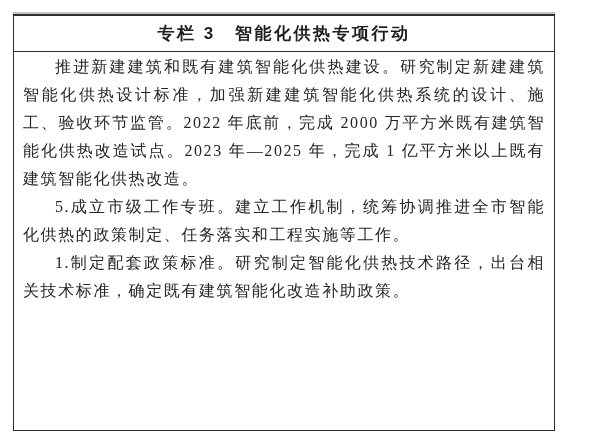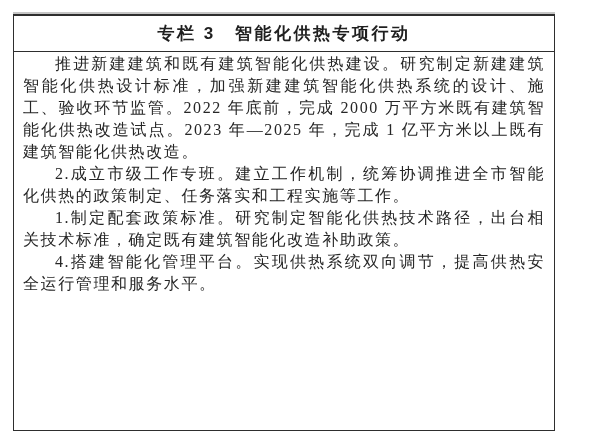--- a/index.html
+++ b/index.html
@@ -41,33 +41,32 @@
     white-space: pre;
   }
   .panel-body {
     box-sizing: border-box;
     padding: 1px 9px 0 9px;
     color: #262626;
   }
   .panel-body p {
     margin: 0;
     font-size: 16px;
-    line-height: 22px;
+    line-height: 28px;
     letter-spacing: 1.6px;
     text-indent: 2em;
     text-align: justify;
     text-justify: inter-character;
   }
 </style>
 </head>
 <body>
 
 <div class="panel">
   <div class="panel-header">
     <span>专栏 3　智能化供热专项行动</span>
   </div>
   <div class="panel-body">
     <p>推进新建建筑和既有建筑智能化供热建设。研究制定新建建筑智能化供热设计标准，加强新建建筑智能化供热系统的设计、施工、验收环节监管。2022 年底前，完成 2000 万平方米既有建筑智能化供热改造试点。2023 年—2025 年，完成 1 亿平方米以上既有建筑智能化供热改造。</p>
-    <p>2.成立市级工作专班。建立工作机制，统筹协调推进全市智能化供热的政策制定、任务落实和工程实施等工作。</p>
+    <p>5.成立市级工作专班。建立工作机制，统筹协调推进全市智能化供热的政策制定、任务落实和工程实施等工作。</p>
     <p>1.制定配套政策标准。研究制定智能化供热技术路径，出台相关技术标准，确定既有建筑智能化改造补助政策。</p>
-    <p>4.搭建智能化管理平台。实现供热系统双向调节，提高供热安全运行管理和服务水平。</p>
   </div>
 </div>
 
 </body></html>

